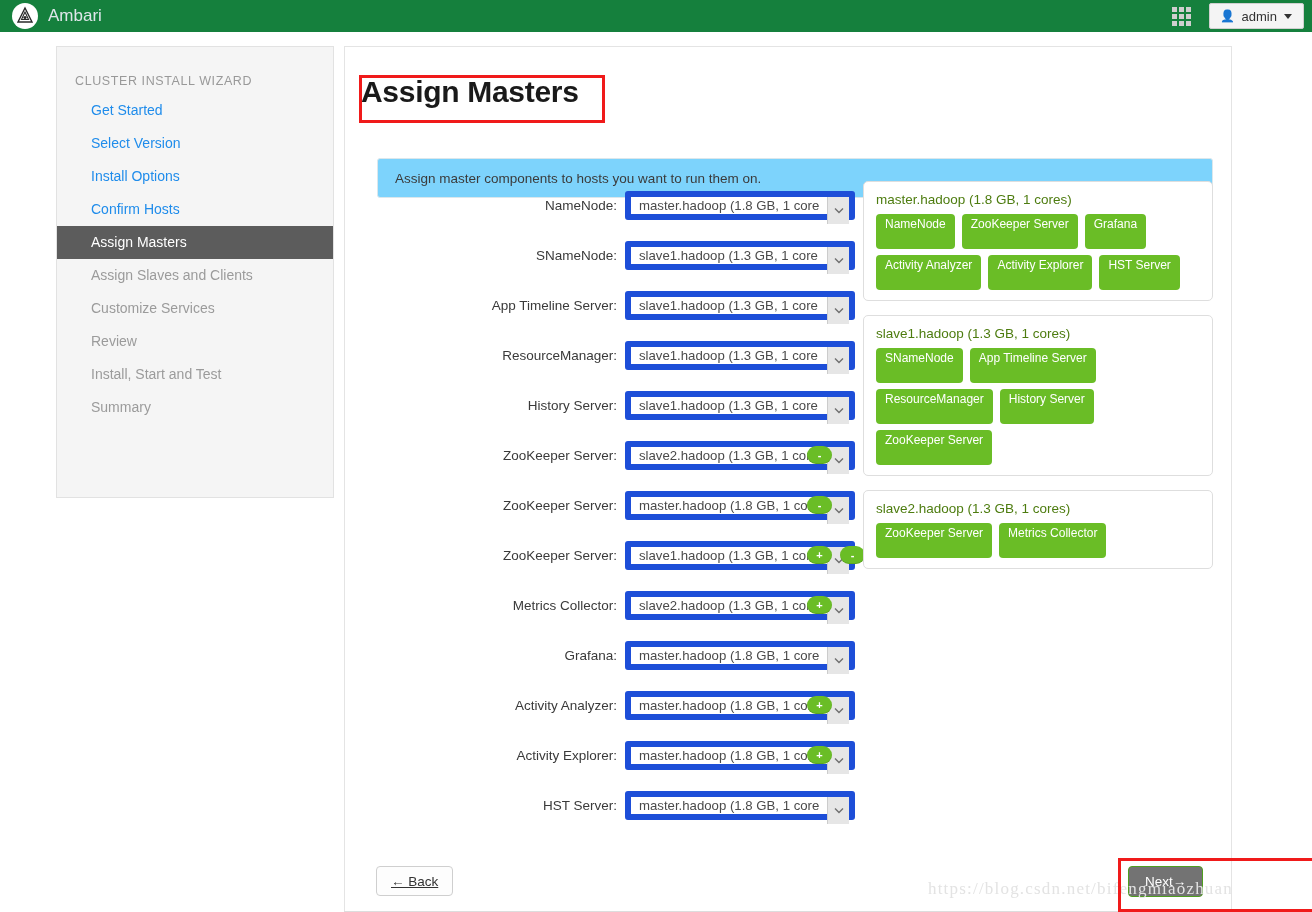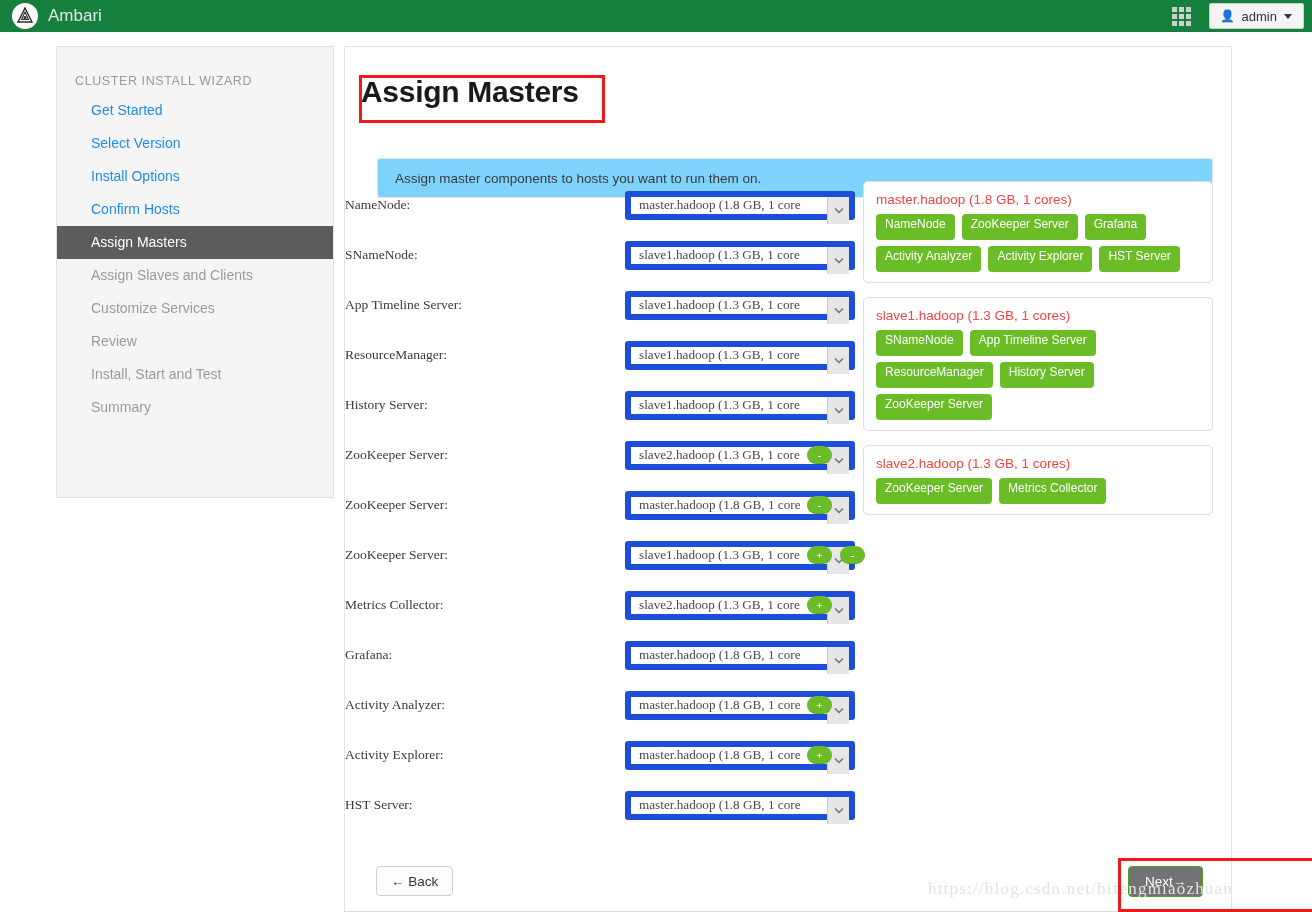--- a/index.html
+++ b/index.html
@@ -94,22 +94,22 @@
     width: 836px; height: 40px;
     background: #7dd3fc; border: 1px solid #dbe7ec;
     border-radius: 3px;
     display: flex; align-items: center;
     padding-left: 17px; font-size: 13.5px; color: #3b3b3b; margin-top: 33px;
   }
 
   
   .form-area { position: absolute; left: 0; top: 133px; width: 510px; }
   .frow {
-    display: flex; align-items: center; justify-content: space-between;
-    height: 50px; position: relative; font-family: Liberation Serif, serif;
+    display: flex; align-items: center; justify-content: flex-end;
+    height: 50px; position: relative;
   }
   .frow .lbl {
     font-size: 13.5px; color: #3a3a3a; text-align: right;
     white-space: nowrap; margin-right: 8px;
   }
   .sel {
     width: 230px; height: 29px;
     border: 6px solid #1d4ed8; border-radius: 3px;
     background: #ffffff; display: flex; align-items: center;
     position: relative; cursor: pointer;
@@ -139,41 +139,41 @@
   }
 
   
   .hosts { position: absolute; left: 518px; top: 134px; width: 350px; }
   .hostbox {
     border: 1px solid #dedede; border-radius: 5px;
     background: #ffffff; padding: 10px 12px 10px 12px;
     margin-bottom: 14px;
   }
   .hostname {
-    font-size: 13.5px; color: #ef4444; margin-bottom: 7px;
+    font-size: 13.5px; color: #4d7c0f; margin-bottom: 7px;
   }
   .chips { display: flex; flex-wrap: wrap; gap: 6px 7px; }
   .chip {
     background: #6abd26; color: #ffffff;
-    font-size: 12px; padding: 4px 9px 9px 9px;
+    font-size: 12px; padding: 4px 9px 18px 9px;
     border-radius: 4px; white-space: nowrap; line-height: 13px;
     cursor: pointer;
   }
 
   
   .footer {
     position: absolute; left: 0; bottom: 0;
     width: 886px; height: 62px;
   }
   .btn-back {
     position: absolute; left: 31px; top: 16px;
     height: 30px; padding: 8px 14px;
     border: 1px solid #cfcfcf; border-radius: 4px;
     background: #fdfdfd; color: #333; font-size: 13.5px;
-    display: flex; align-items: center; cursor: pointer;
+    display: flex; align-items: center; cursor: pointer; text-decoration: underline;
   }
   .btn-next {
     position: absolute; left: 783px; top: 16px;
     height: 31px; padding: 0 16px;
     border: 1px solid #4f9e1f; border-radius: 4px;
     background: #737373; color: #ffffff; font-size: 13.5px;
     display: flex; align-items: center; cursor: pointer;
   }
   .redbox-next {
     position: absolute; left: 1118px; top: 858px;

